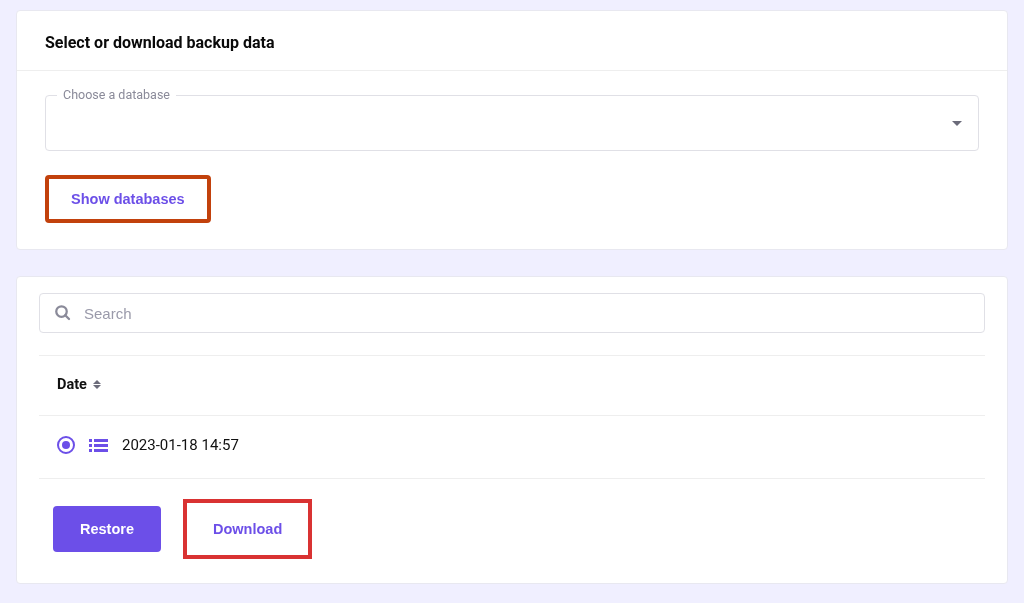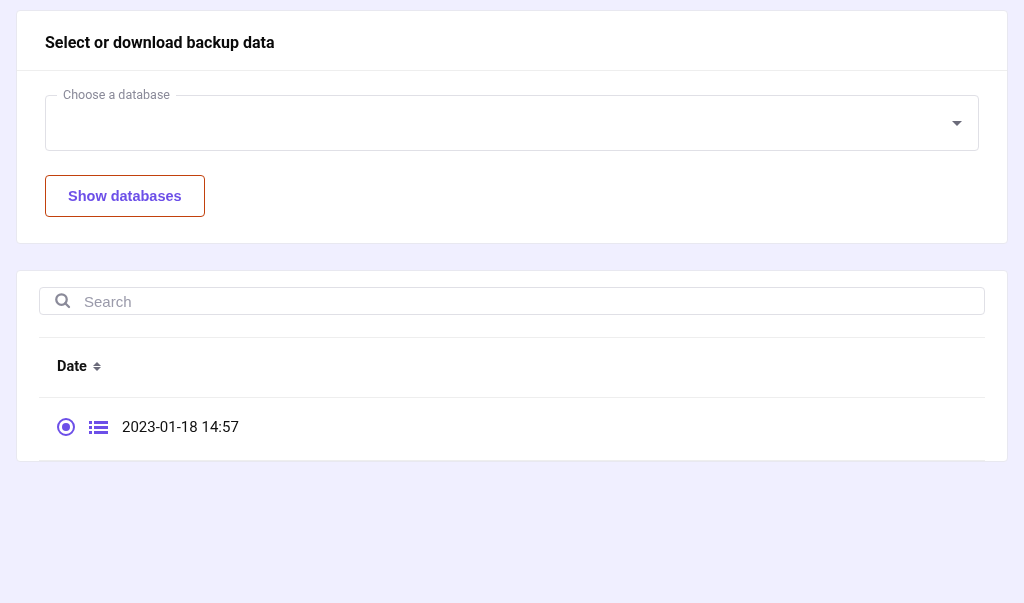--- a/index.html
+++ b/index.html
@@ -68,21 +68,21 @@
       align-items: center;
       justify-content: center;
       font-size: 14.5px;
       font-weight: 600;
       border-radius: 4px;
       cursor: pointer;
       border: 1px solid transparent;
       text-align: center;
     }
     .btn-outline {
-      border: 1px solid #c2410c;
+      border: 4px solid #c2410c;
       color: #6c4fe8;
       background: #fff;
       padding: 12px 22px;
     }
     .btn-primary {
       background: #6c4fe8;
       color: #fff;
       padding: 14px 26px;
     }
     .btn-link {
@@ -91,21 +91,21 @@
       padding: 14px 22px;
     }
     .search-wrapper {
       padding: 16px 22px 0 22px;
     }
     .search-box {
       display: flex;
       align-items: center;
       border: 1px solid #e0e0e6;
       border-radius: 4px;
-      height: 28px;
+      height: 40px;
       padding: 0 14px;
       gap: 12px;
     }
     .search-input {
       border: none;
       outline: none;
       font-size: 15px;
       color: #333;
       flex: 1;
       background: transparent;
@@ -268,13 +268,19 @@
           <span class="list-dot"></span>
           <span class="list-bar"></span>
         </span>
       <span class="list-line">
           <span class="list-dot"></span>
           <span class="list-bar"></span>
         </span>
     </span>
     <span class="backup-date">2023-01-18 14:57</span>
   </div>
+  <div class="actions">
+    <button class="btn btn-primary">Restore</button>
+    <span class="download-highlight">
+      <button class="btn btn-link">Download</button>
+    </span>
+  </div>
 </div>
 
 </body></html>

